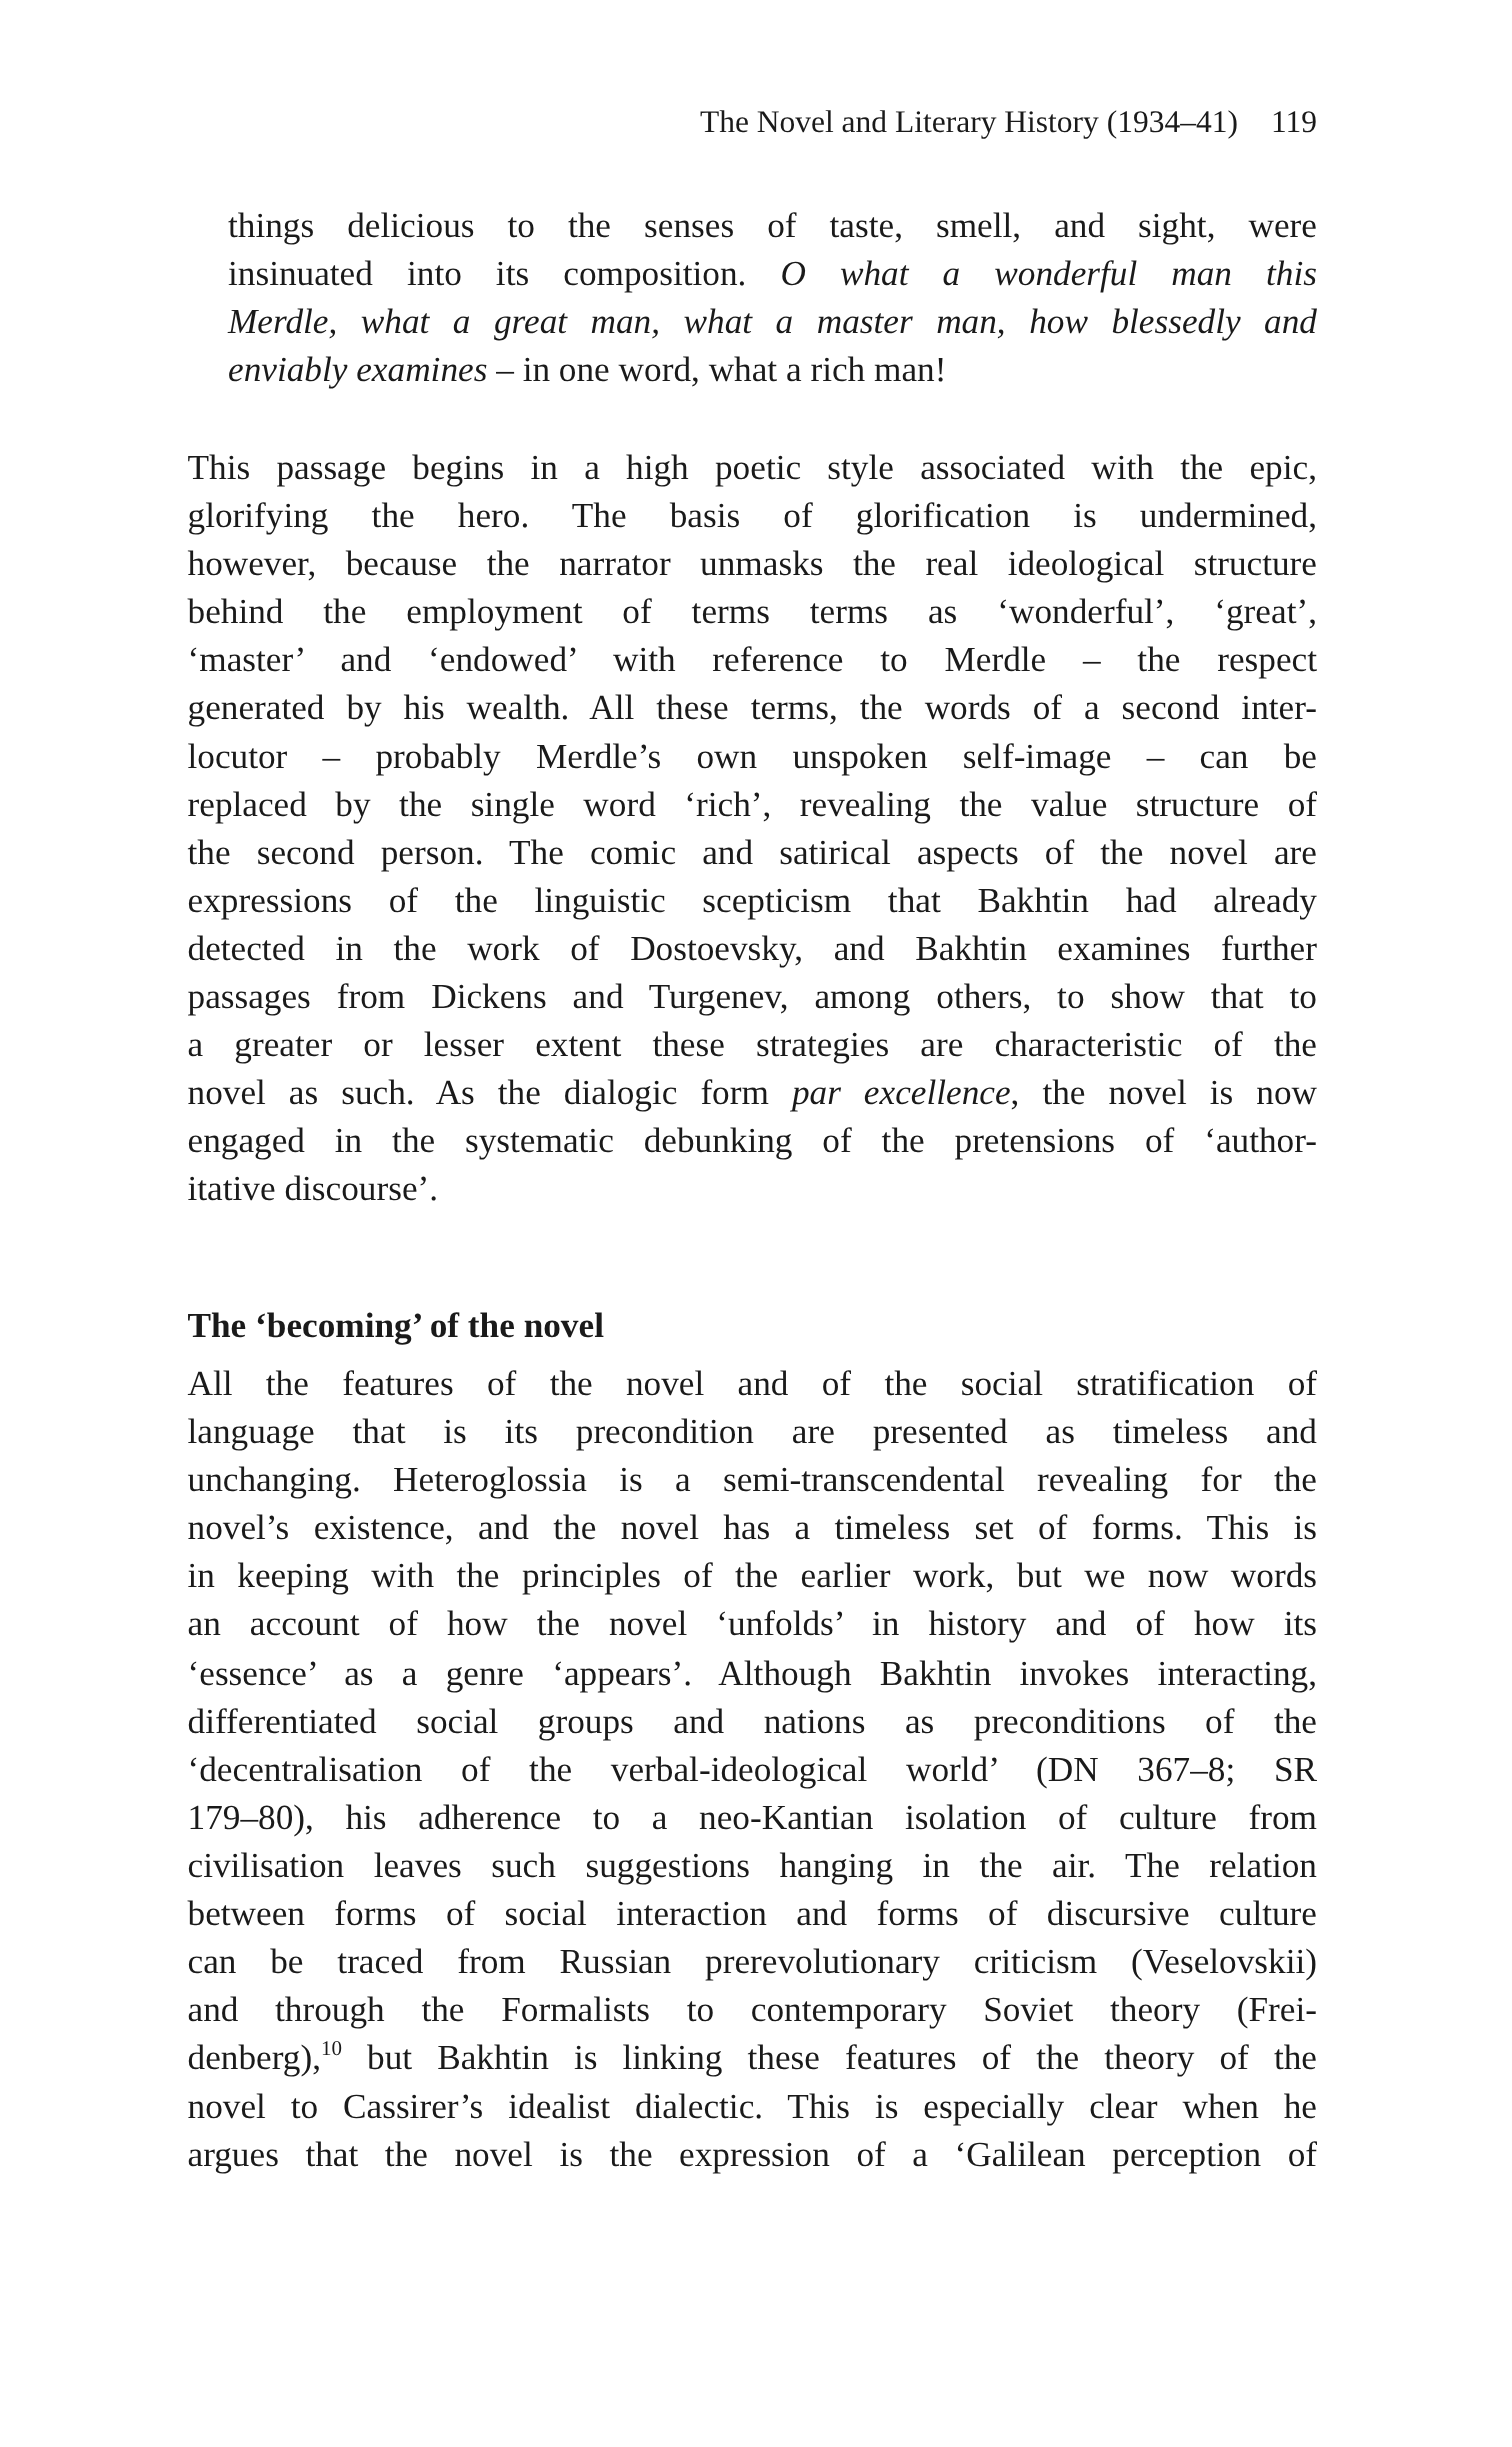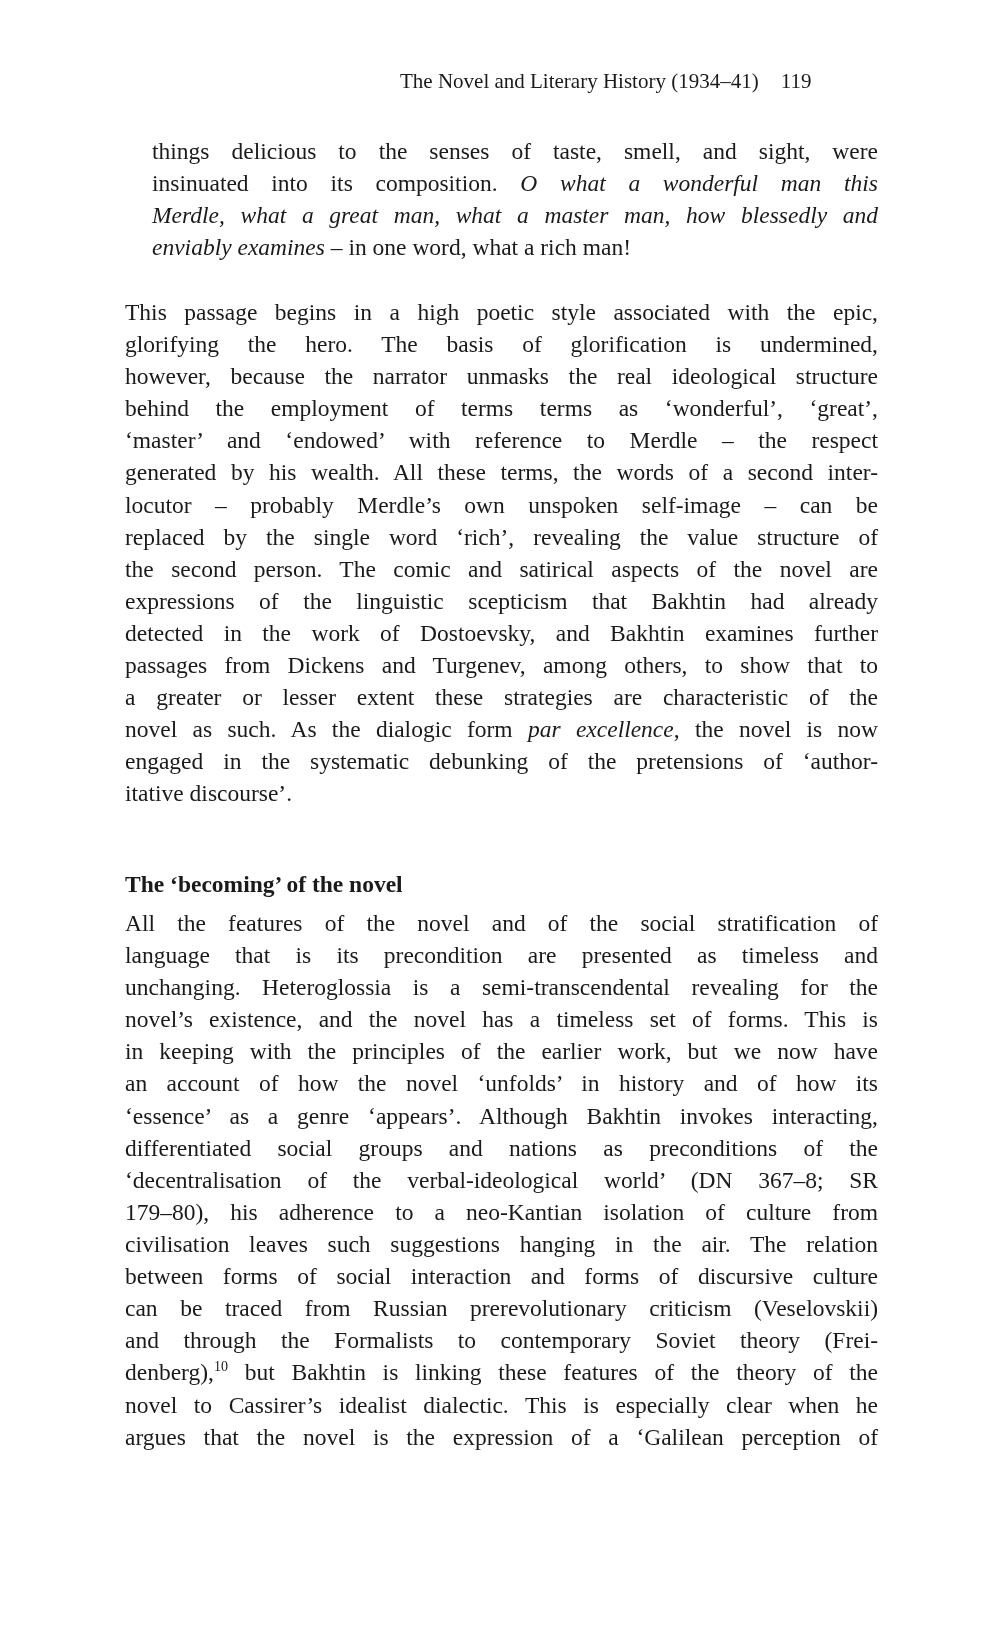--- a/index.html
+++ b/index.html
@@ -9,20 +9,21 @@
       position: relative;
       overflow: hidden;
       color: #1a1a1a;
       font-family: "DejaVu Serif", "Liberation Serif", serif;
     }
     .running-head {
       position: absolute;
       top: 66px;
       left: 400px;
       width: 478px;
+      text-align: right;
       font-family: "Liberation Serif", serif;
       font-size: 21px;
       line-height: 30px;
       white-space: nowrap;
     }
     .running-head .page-no { margin-left: 22px; }
     .line {
       position: absolute;
       left: 125px;
       width: 753px;
@@ -84,21 +85,21 @@
     <div class="line last" style="top:777px"><span>itative discourse’.</span></div>
   </div>
 
   <div class="section-heading">The ‘becoming’ of the novel</div>
 
   <div>
     <div class="line" style="top:907px"><span>All the features of the novel and of the social stratification of</span></div>
     <div class="line" style="top:939px"><span>language that is its precondition are presented as timeless and</span></div>
     <div class="line" style="top:971px"><span>unchanging. Heteroglossia is a semi-transcendental revealing for the</span></div>
     <div class="line" style="top:1003px"><span>novel’s existence, and the novel has a timeless set of forms. This is</span></div>
-    <div class="line" style="top:1035px"><span>in keeping with the principles of the earlier work, but we now have</span></div>
+    <div class="line" style="top:1035px"><span>in keeping with the principles of the earlier work, but we now words</span></div>
     <div class="line" style="top:1067px"><span>an account of how the novel ‘unfolds’ in history and of how its</span></div>
     <div class="line" style="top:1100px"><span>‘essence’ as a genre ‘appears’. Although Bakhtin invokes interacting,</span></div>
     <div class="line" style="top:1132px"><span>differentiated social groups and nations as preconditions of the</span></div>
     <div class="line" style="top:1164px"><span>‘decentralisation of the verbal-ideological world’ (DN 367–8; SR</span></div>
     <div class="line" style="top:1196px"><span>179–80), his adherence to a neo-Kantian isolation of culture from</span></div>
     <div class="line" style="top:1228px"><span>civilisation leaves such suggestions hanging in the air. The relation</span></div>
     <div class="line" style="top:1260px"><span>between forms of social interaction and forms of discursive culture</span></div>
     <div class="line" style="top:1292px"><span>can be traced from Russian prerevolutionary criticism (Veselovskii)</span></div>
     <div class="line" style="top:1324px"><span>and through the Formalists to contemporary Soviet theory (Frei-</span></div>
     <div class="line" style="top:1356px"><span>denberg),</span><sup>10</sup><span> but Bakhtin is linking these features of the theory of the</span></div>

